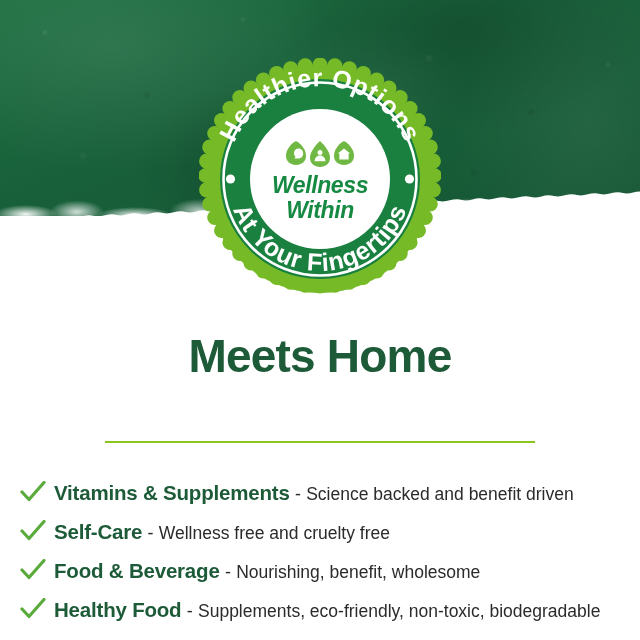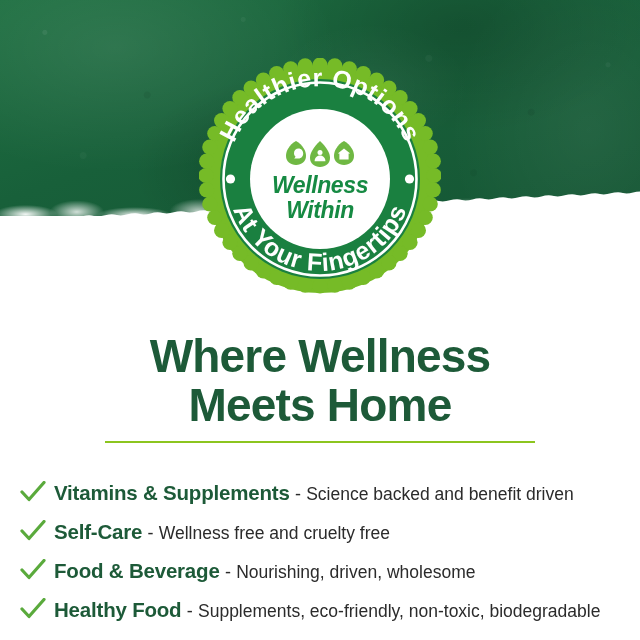--- a/index.html
+++ b/index.html
@@ -319,21 +319,20 @@
           <path d="M11,1 C18,5 21,11 21,16 C21,21.5 16.5,25 11,25 C5.5,25 1,21.5 1,16 C1,11 4,5 11,1 Z" fill="#6fb843"></path>
           <path d="M11,8.6 L17.2,13.6 L15.6,13.6 L15.6,19.4 L6.4,19.4 L6.4,13.6 L4.8,13.6 Z" fill="#ffffff"></path>
         </svg>
       </div>
       <div class="badge-line">Wellness</div>
       <div class="badge-line">Within</div>
     </div>
   </div>
 
   <div class="headline">
-    <div>Where Wellness</div>
     <div>Meets Home</div>
   </div>
 
   <div class="divider"></div>
 
   <div class="bullets">
 
     <div class="bullet-row">
       <span class="check">
         <svg width="26" height="22" viewBox="0 0 26 22">
@@ -362,21 +361,21 @@
 
     <div class="bullet-row">
       <span class="check">
         <svg width="26" height="22" viewBox="0 0 26 22">
             <path d="M2,11 L9,18.5 L24,1.5" fill="none" stroke="#5aaa3c" stroke-width="3.2" stroke-linecap="round" stroke-linejoin="round"></path>
           </svg>
       </span>
       <span class="bullet-text">
         <span class="bullet-title">Food &amp; Beverage</span>
         <span class="bullet-dash">-</span>
-        <span class="bullet-desc">Nourishing, driven, wholesome</span>
+        <span class="bullet-desc">Nourishing, benefit, wholesome</span>
       </span>
     </div>
 
     <div class="bullet-row">
       <span class="check">
         <svg width="26" height="22" viewBox="0 0 26 22">
             <path d="M2,11 L9,18.5 L24,1.5" fill="none" stroke="#5aaa3c" stroke-width="3.2" stroke-linecap="round" stroke-linejoin="round"></path>
           </svg>
       </span>
       <span class="bullet-text">

